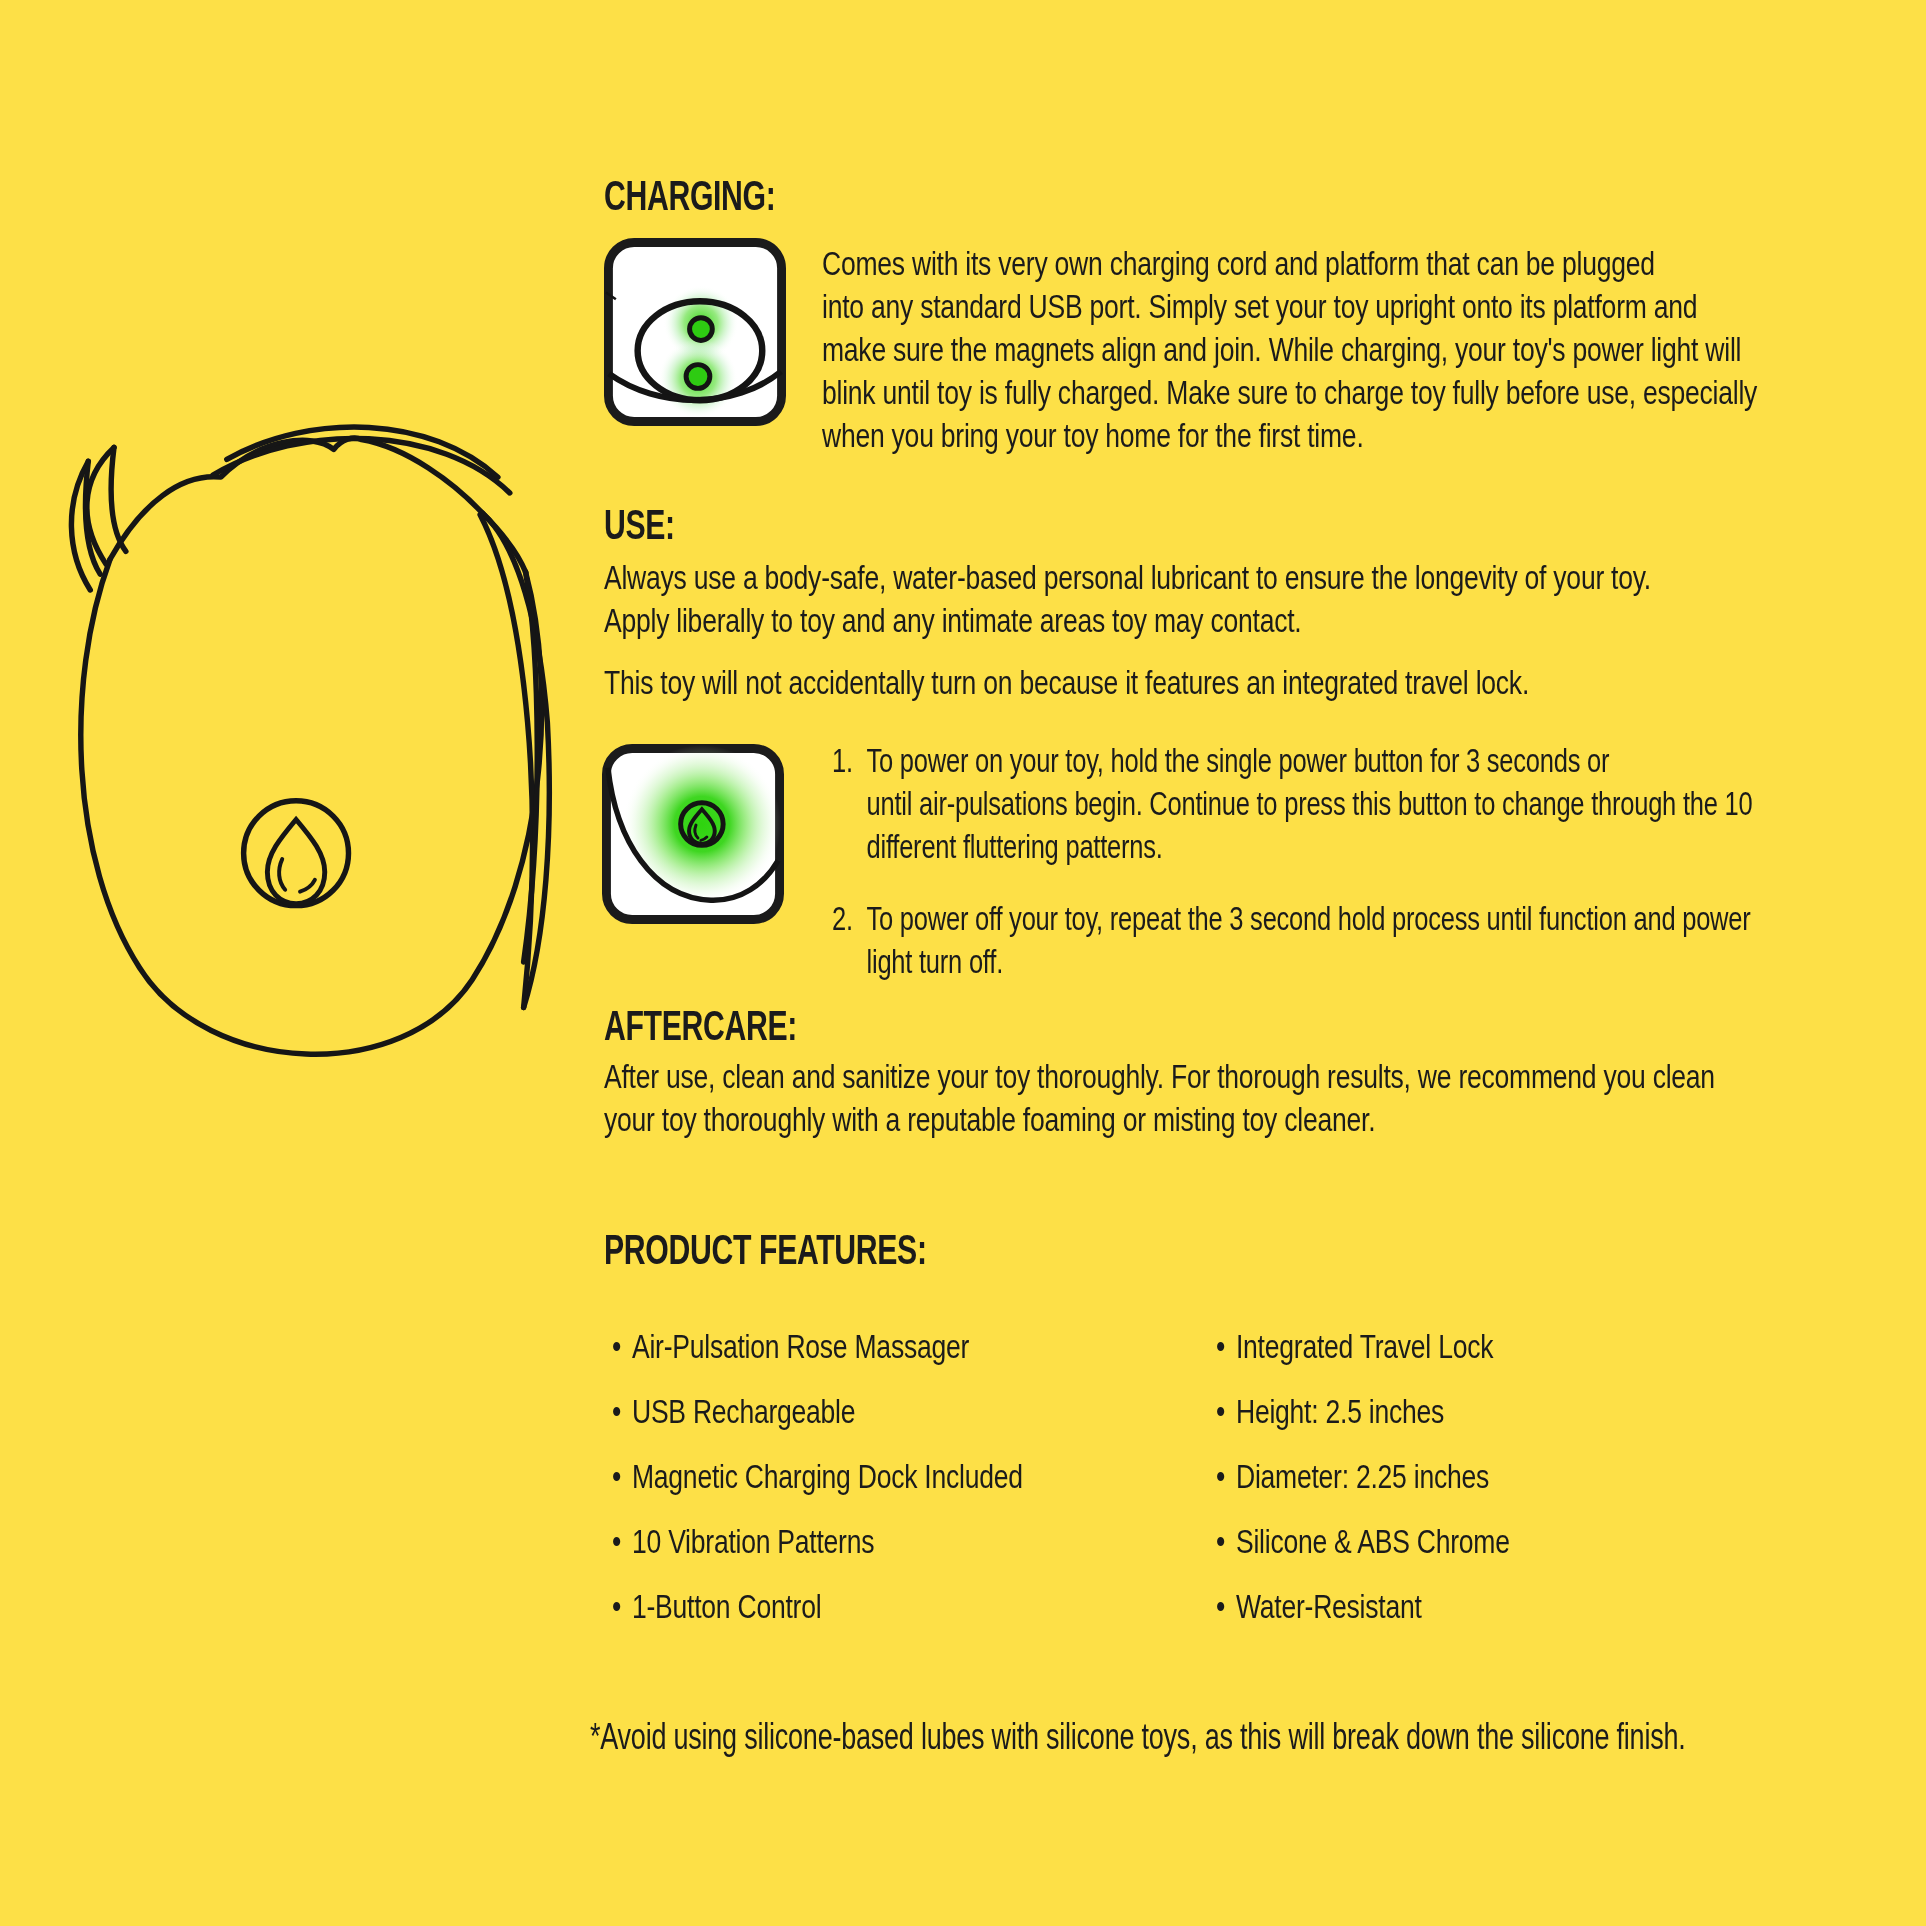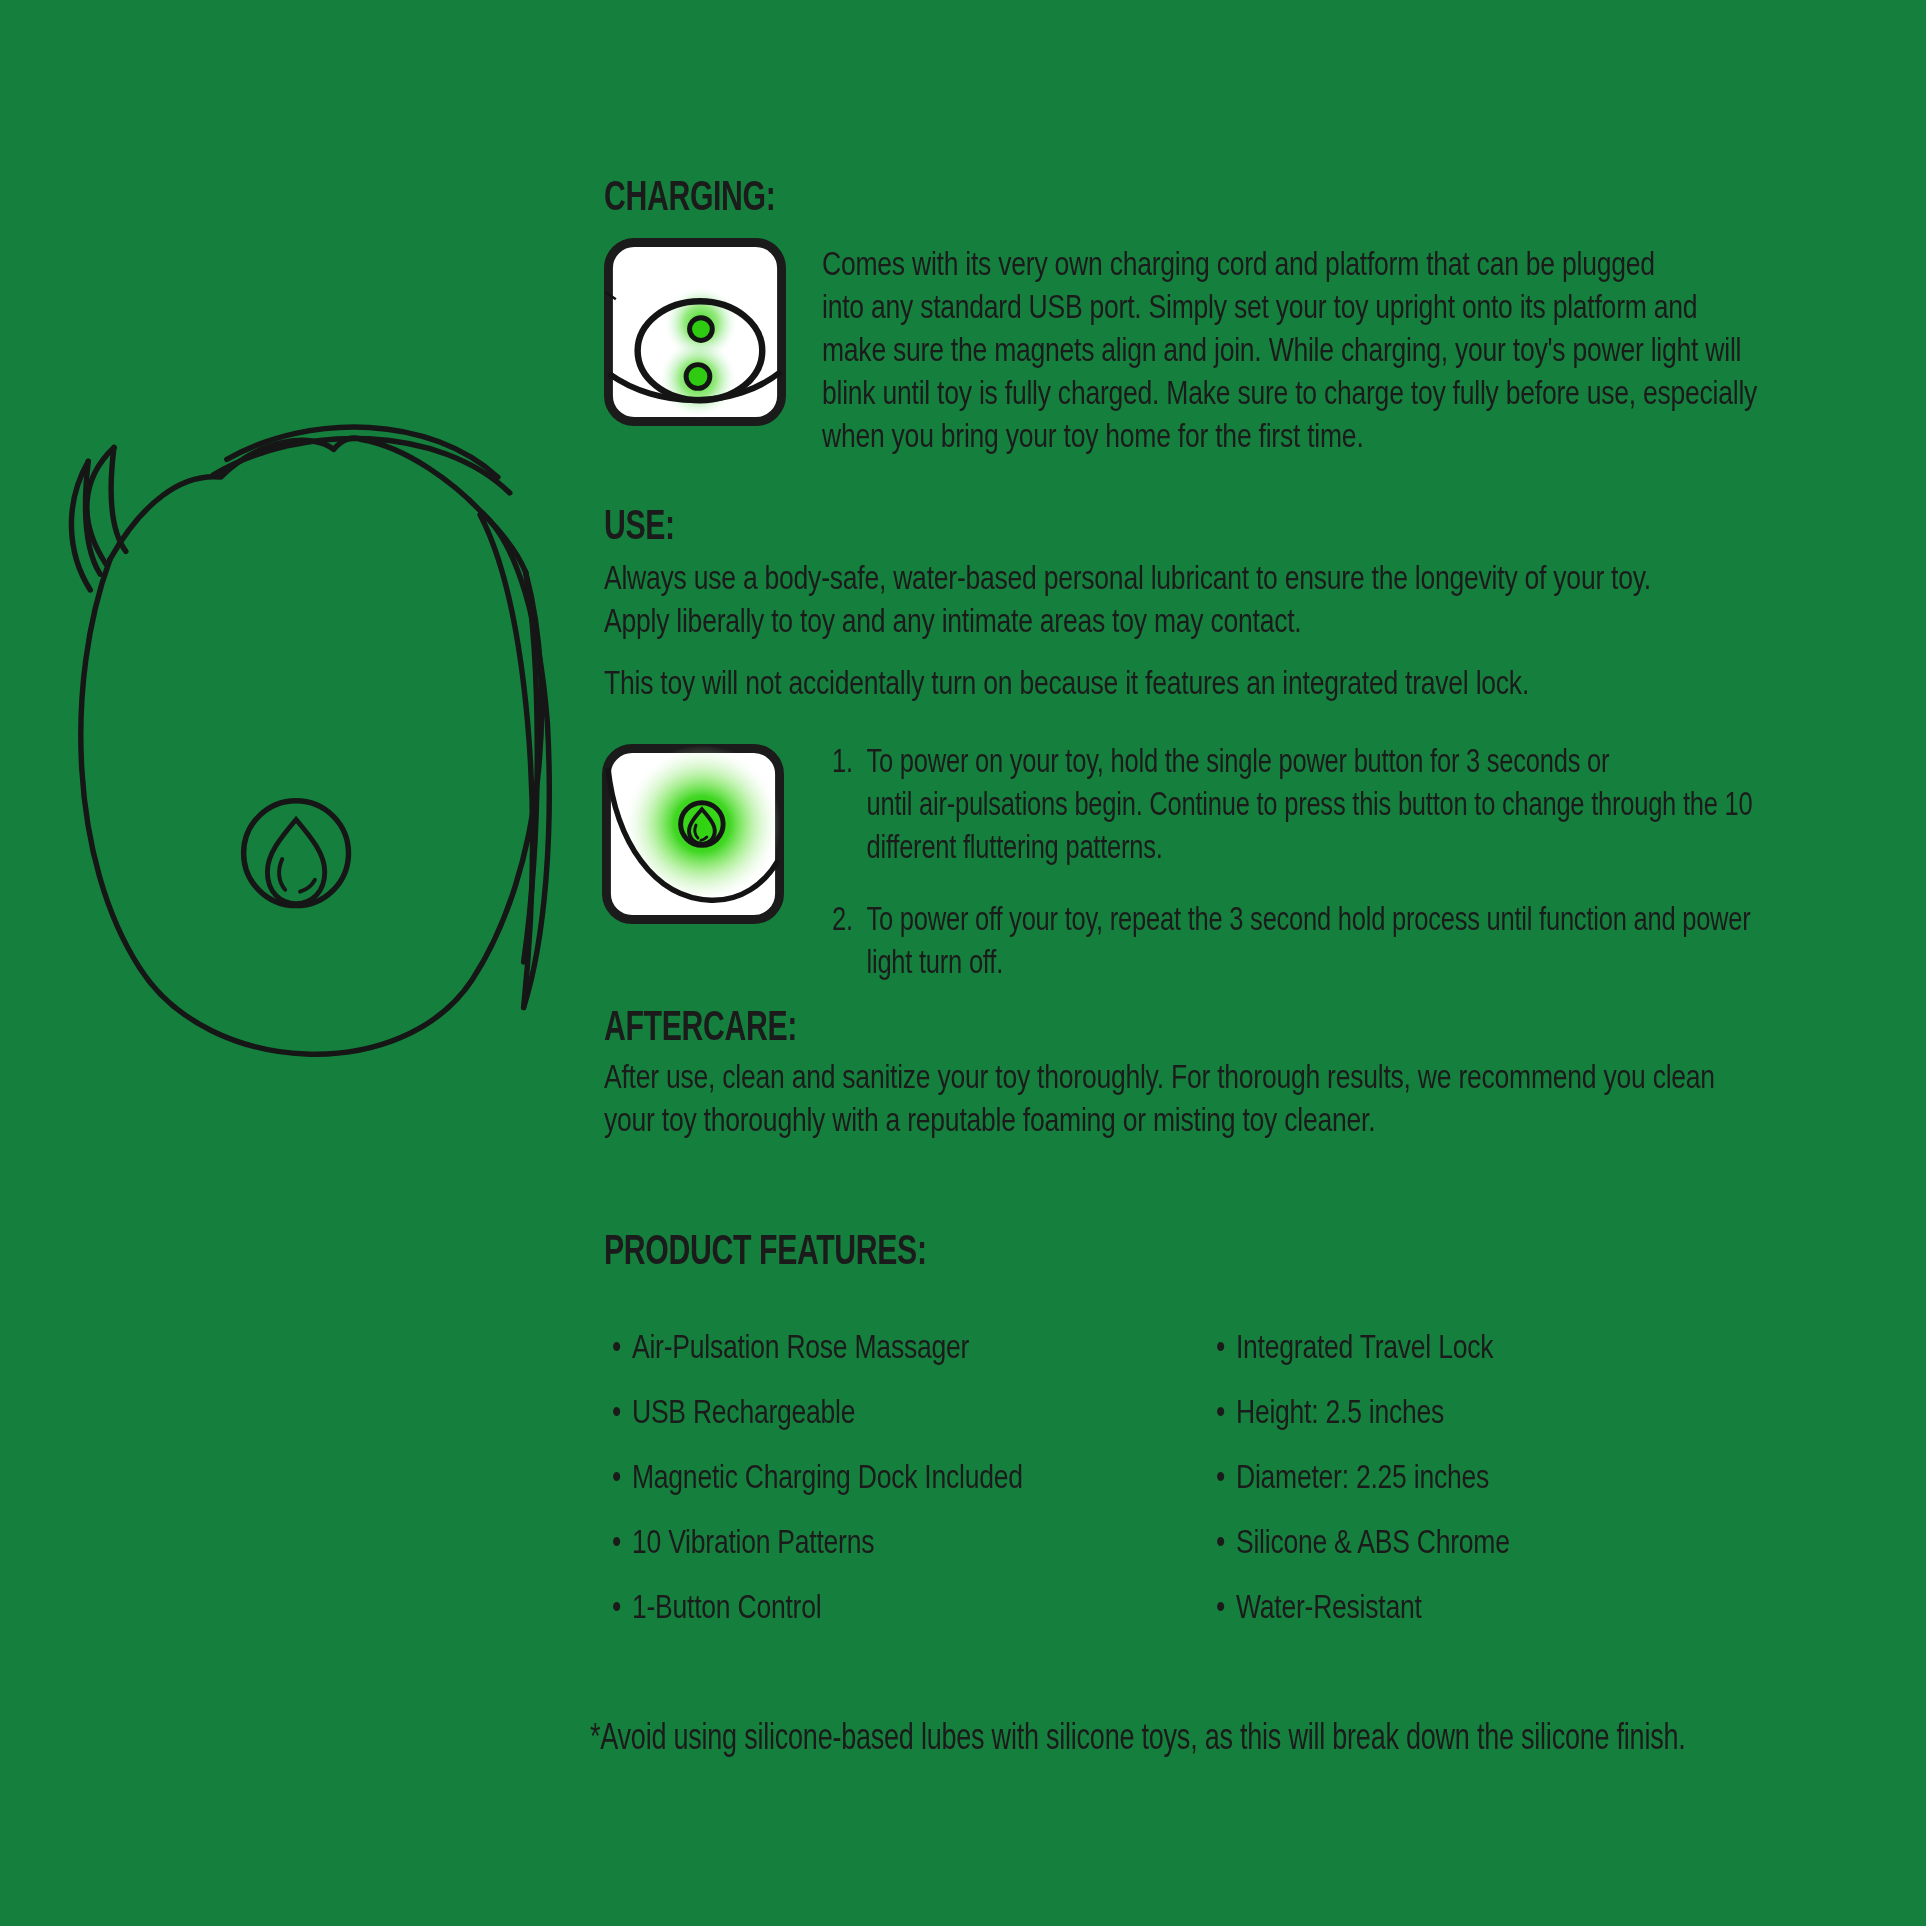--- a/index.html
+++ b/index.html
@@ -1,17 +1,17 @@
 <!DOCTYPE html>
 <html><head>
 <meta charset="utf-8">
 <style>
   html,body{margin:0;padding:0;background:#ffffff;}
   .canvas{
-    position:relative;width:1927px;height:1927px;background:#15803d;overflow:hidden;
+    position:relative;width:1927px;height:1927px;background:#fde047;overflow:hidden;
     font-family:"Liberation Sans","DejaVu Sans",sans-serif;color:#1b1b1b;
   }
   .abs{position:absolute;}
   .h{
     position:absolute;font-weight:700;font-size:42px;line-height:44px;
     letter-spacing:-0.5px;white-space:nowrap;
     transform:scaleX(.72);transform-origin:left top;color:#1b1b1b;
   }
   .body-text{
     position:absolute;font-size:34px;line-height:43px;letter-spacing:-0.3px;

